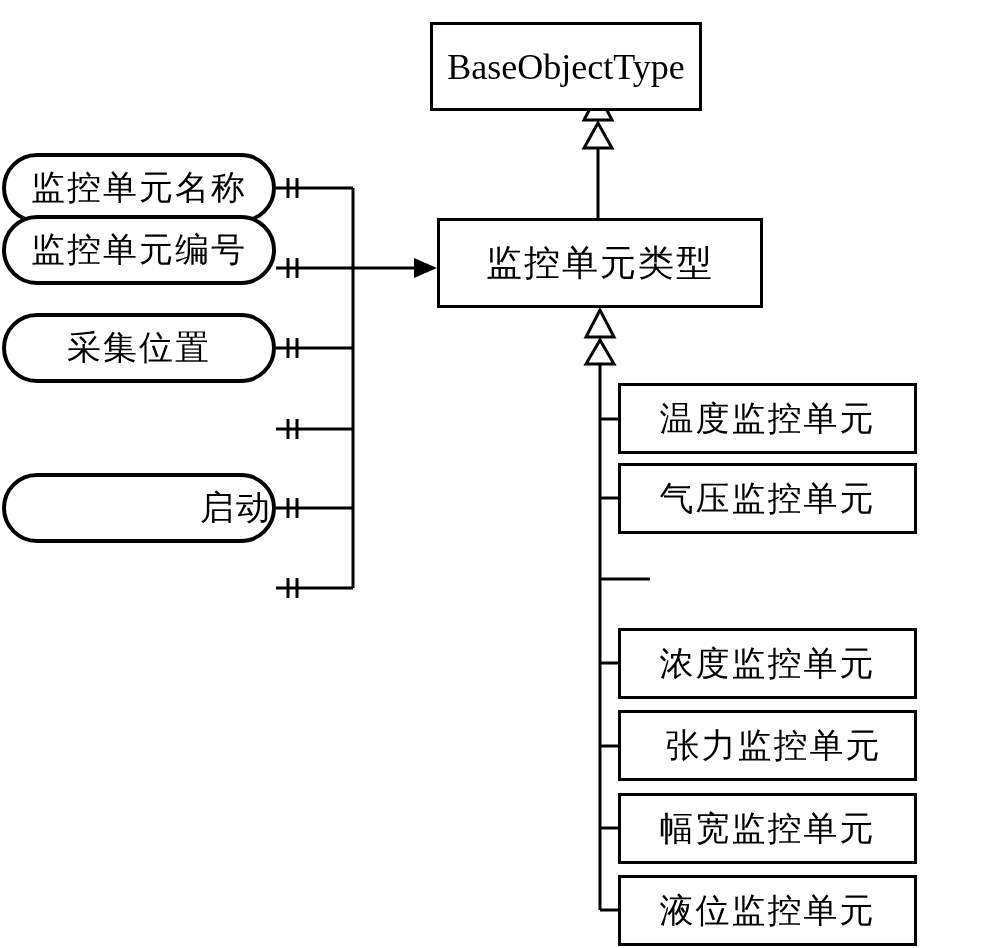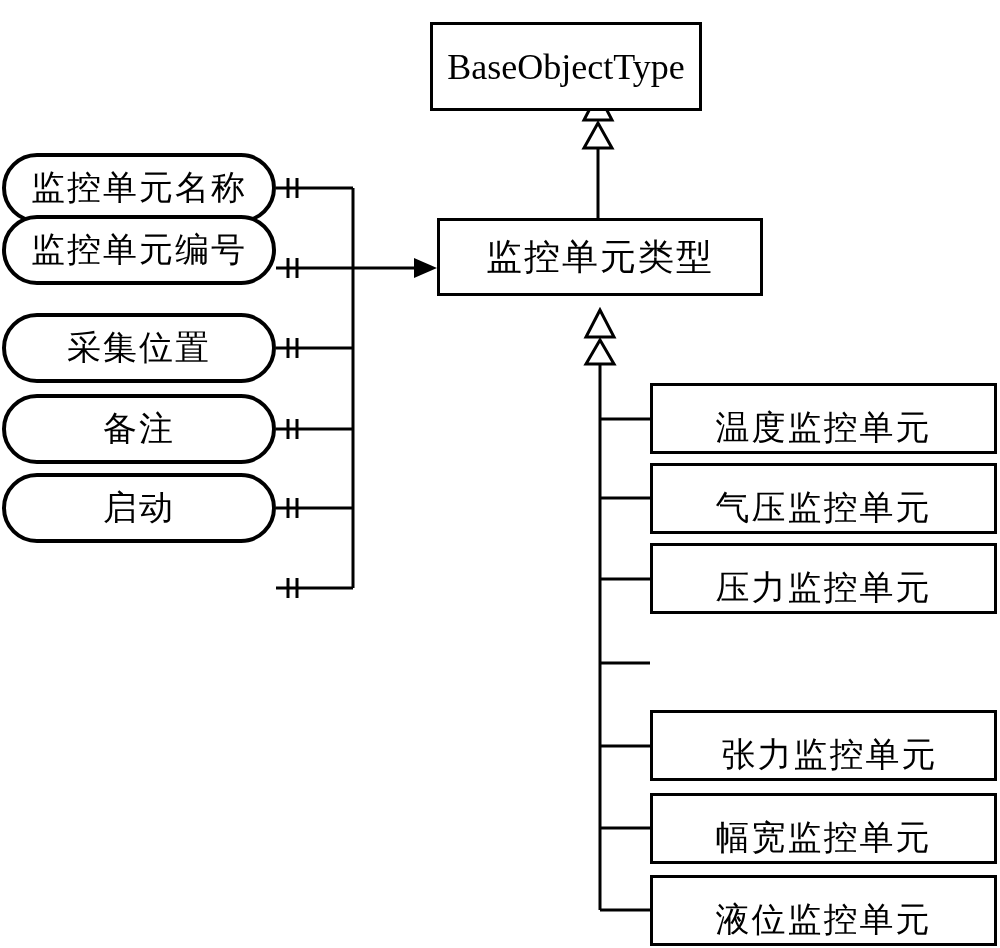--- a/index.html
+++ b/index.html
@@ -40,33 +40,32 @@
   }
   .pill {
     left: 2px;
     width: 274px;
     height: 70px;
     border-width: 4px;
     border-radius: 35px;
     font-size: 34px;
   }
   .subtype {
-    left: 650px;
-    width: 347px;
+    left: 618px;
+    width: 299px;
     height: 71px;
     font-size: 34px;
-    align-items: flex-end;
   }
   #base-box    { left: 430px; top: 3px;   width: 272px; height: 89px; margin-top: 19px; }
-  #main-box    { left: 437px; top: 218px; width: 326px; height: 78px; }
+  #main-box    { left: 437px; top: 218px; width: 326px; height: 90px; }
   #pill-0 { top: 153px; }
   #pill-1 { top: 215px; }
   #pill-2 { top: 313px; }
   #pill-3 { top: 394px; }
-  #pill-4 { top: 473px; }
+  #pill-4 { top: 473px; justify-content: flex-end; }
   #pill-5 { top: 553px; }
   #sub-0 { top: 383px; }
   #sub-1 { top: 463px; }
   #sub-2 { top: 543px; }
   #sub-3 { top: 628px; }
   #sub-4 { top: 710px; padding-left: 12px; }
   #sub-5 { top: 793px; }
   #sub-6 { top: 875px; }
 </style>
 </head>
@@ -132,35 +131,32 @@
 
   <div class="node pill" id="pill-0">
     <span>监控单元名称</span>
   </div>
   <div class="node pill" id="pill-1">
     <span>监控单元编号</span>
   </div>
   <div class="node pill" id="pill-2">
     <span>采集位置</span>
   </div>
-  <div class="node pill" id="pill-3">
-    <span>备注</span>
-  </div>
   <div class="node pill" id="pill-4">
     <span>启动</span>
   </div>
 
   <div class="node subtype" id="sub-0">
     <span>温度监控单元</span>
   </div>
   <div class="node subtype" id="sub-1">
     <span>气压监控单元</span>
   </div>
-  <div class="node subtype" id="sub-2">
-    <span>压力监控单元</span>
+  <div class="node subtype" id="sub-3">
+    <span>浓度监控单元</span>
   </div>
   <div class="node subtype" id="sub-4">
     <span>张力监控单元</span>
   </div>
   <div class="node subtype" id="sub-5">
     <span>幅宽监控单元</span>
   </div>
   <div class="node subtype" id="sub-6">
     <span>液位监控单元</span>
   </div>

